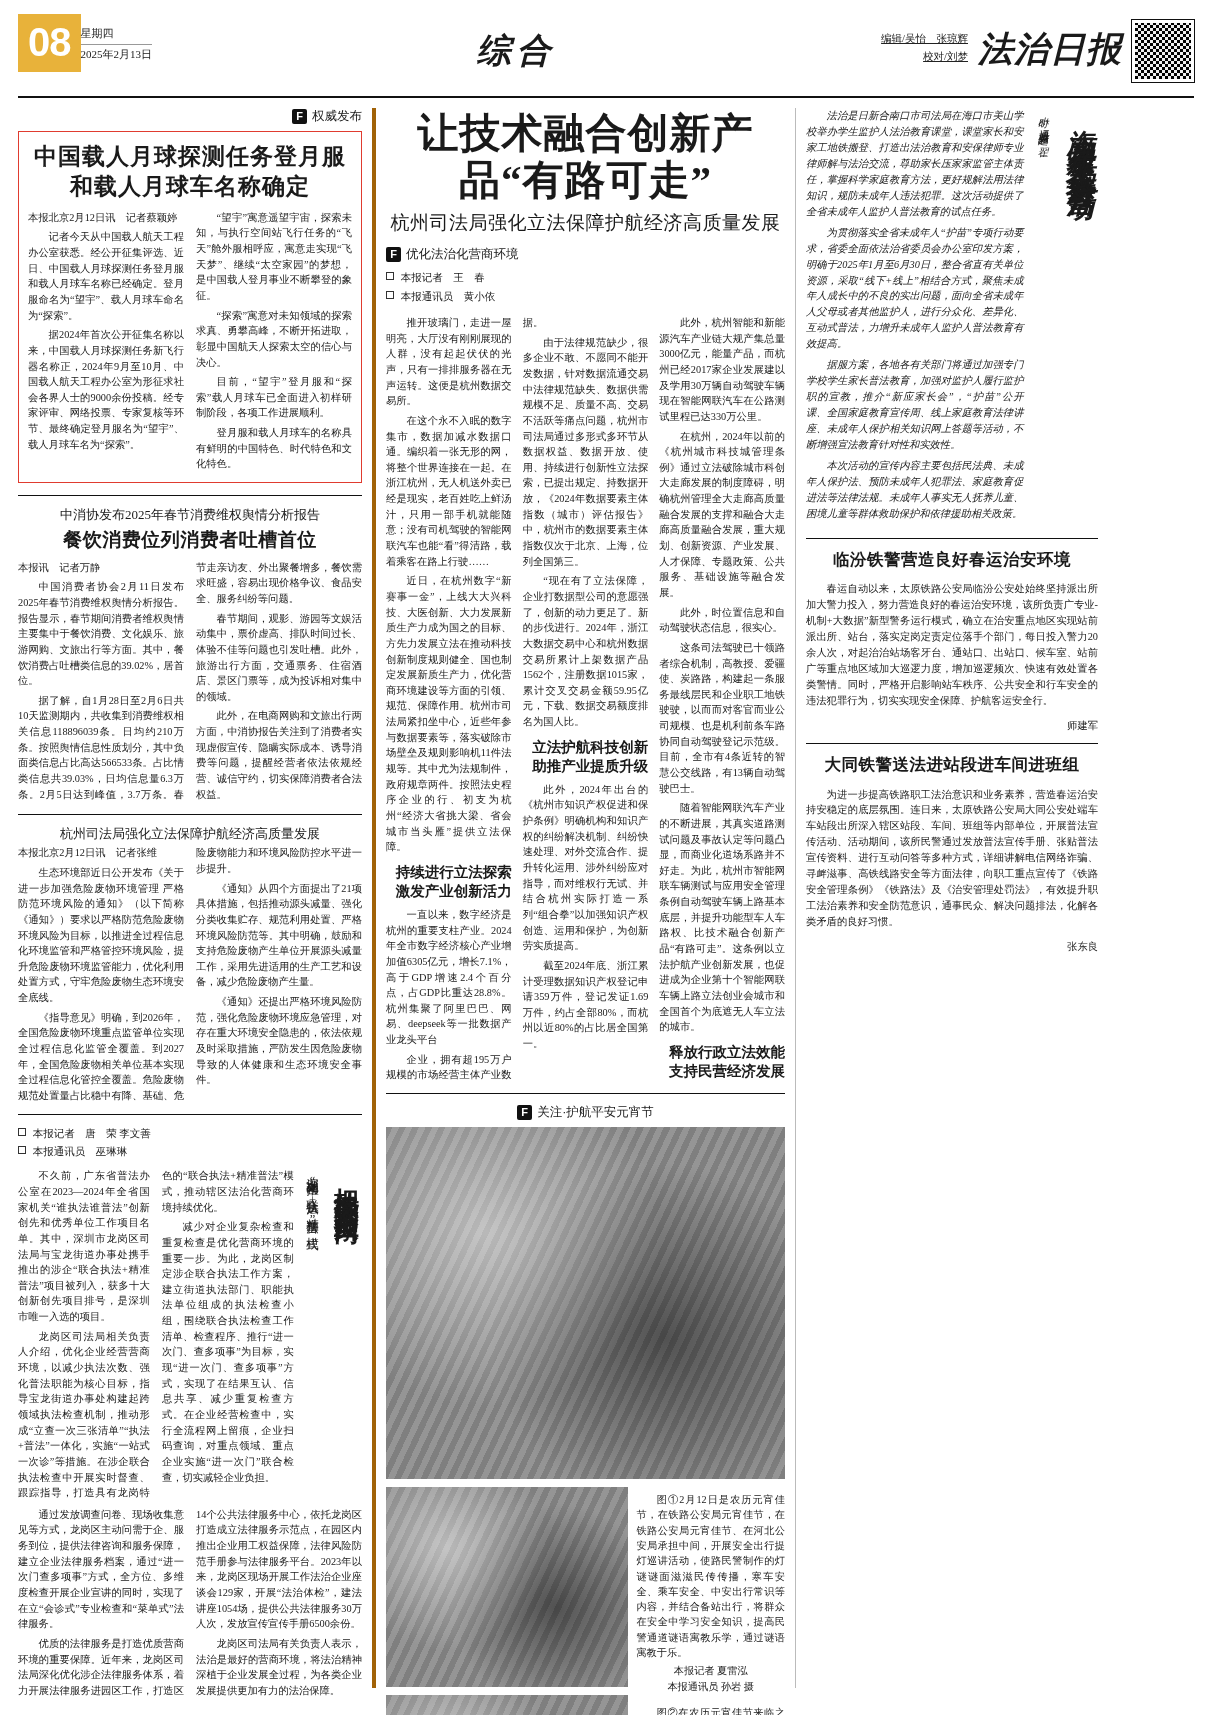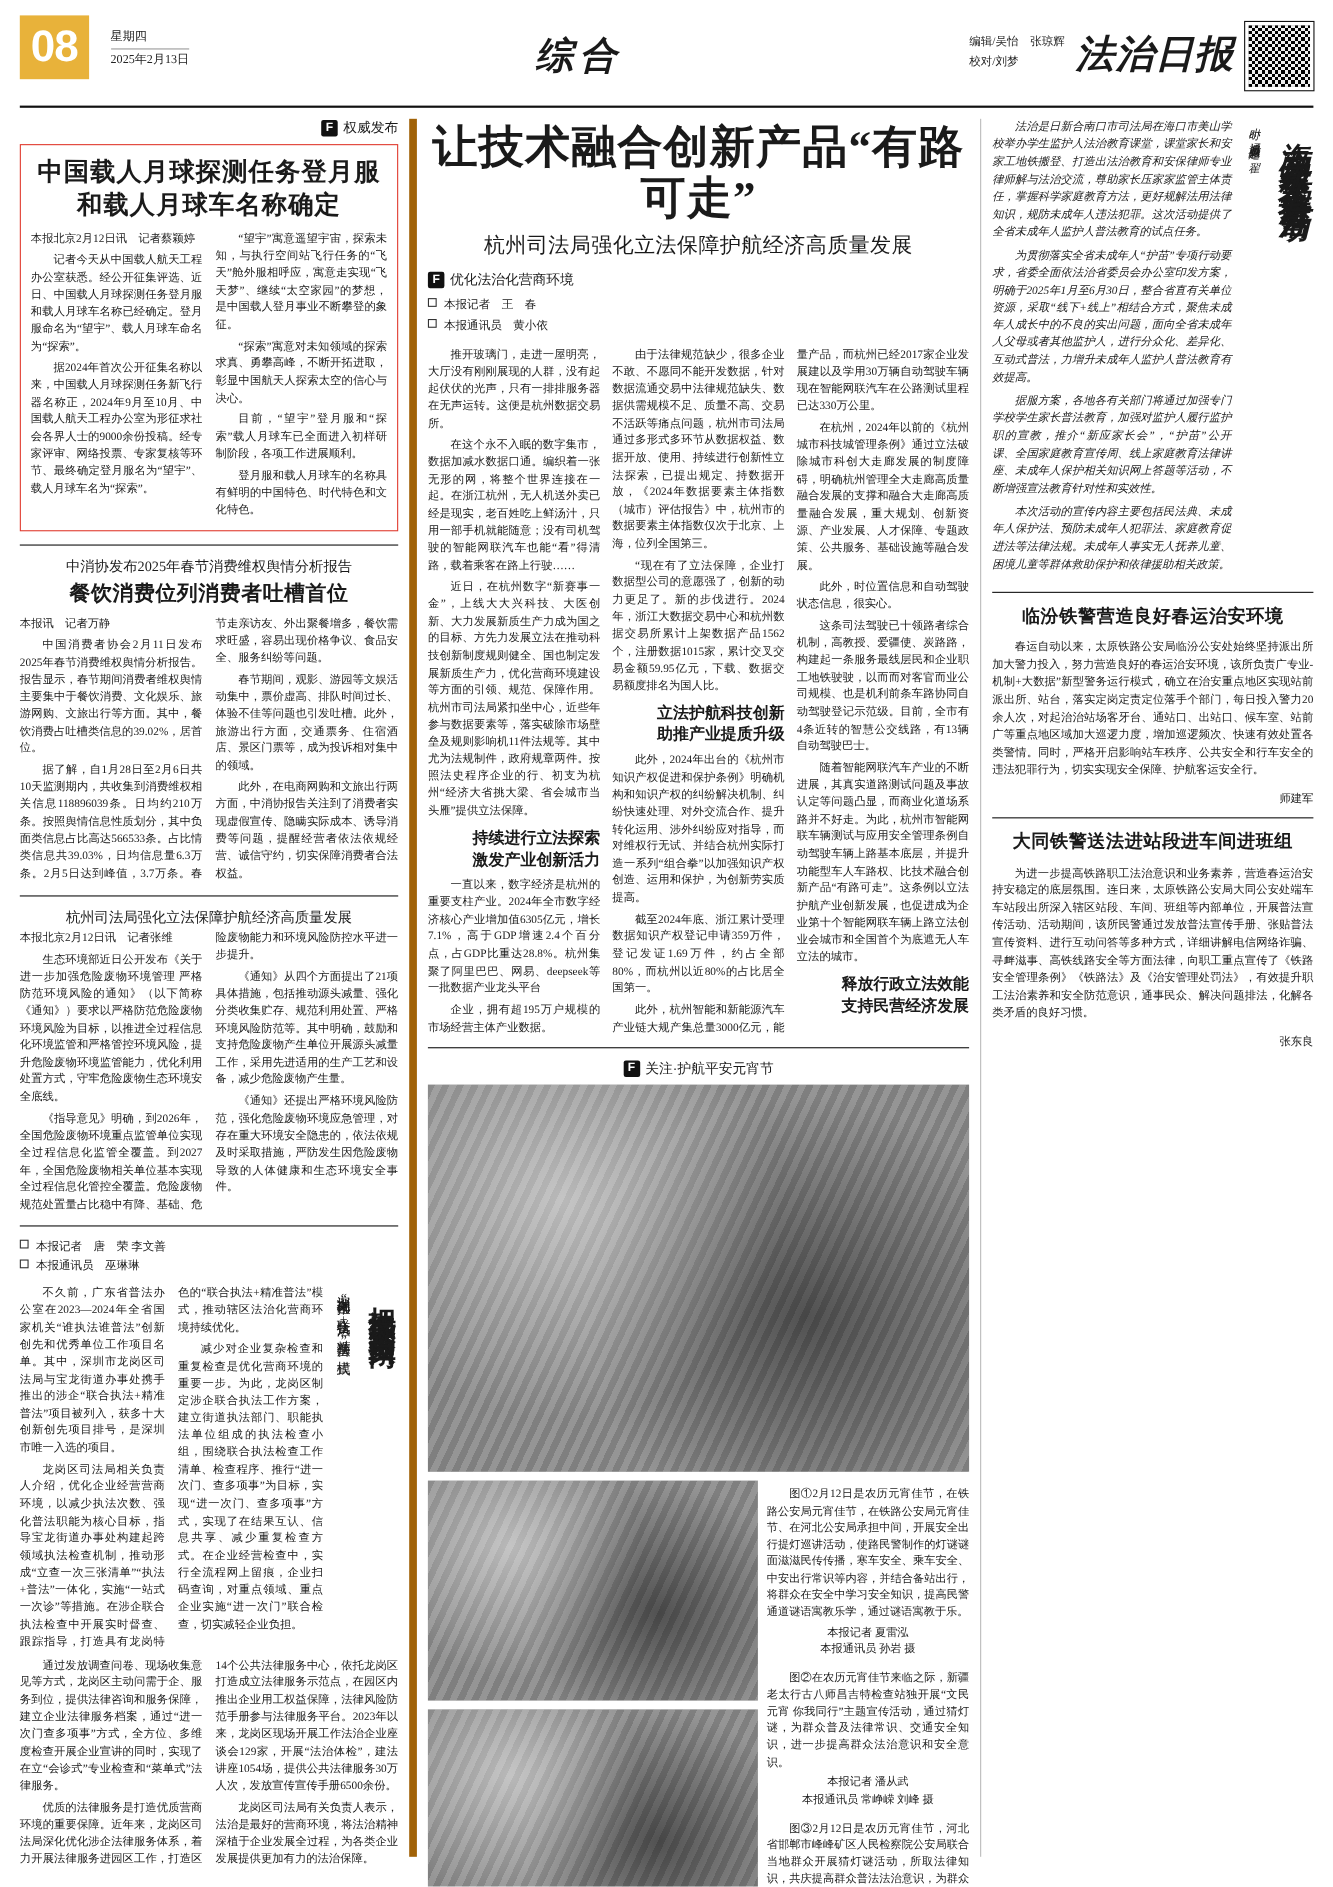--- a/index.html
+++ b/index.html
@@ -8,48 +8,48 @@
     width:1212px; height:1715px;
     font-family:"Liberation Serif", serif;
     color:#1a1a1a;
     position:relative;
     overflow:hidden;
   }
   .page { position:relative; width:1212px; height:1715px; padding:14px 18px 10px 18px; }
 
   
   .masthead { display:flex; align-items:flex-start; height:84px; border-bottom:2px solid #111; padding-bottom:4px; }
-  .pagenum-box { display:flex; align-items:flex-start; gap:20px; }
+  .pagenum-box { display:flex; align-items:flex-start; gap:0; }
   .pagenum {
     background:#e8b23a; color:#fff; font-family:"Liberation Sans", sans-serif;
     font-weight:bold; font-size:40px; line-height:1; padding:8px 10px 10px 10px;
     letter-spacing:-1px;
   }
   .dateblock { font-size:11px; line-height:1.45; padding-top:12px; color:#222; }
   .dateblock .wk { font-size:11px; }
   .dateblock .dt { font-size:11px; border-top:1px solid #999; padding-top:2px; margin-top:2px;}
   .mast-center { flex:1; text-align:center;font-style:italic; }
   .mast-center .section {
     font-family:"Liberation Sans", sans-serif; font-weight:bold;
     font-size:34px; letter-spacing:6px; margin-top:14px;
   }
   .mast-right { display:flex; align-items:flex-start; gap:10px; }
-  .credits { font-size:10.5px; line-height:1.7; text-align:left; padding-top:16px; color:#222; white-space:nowrap;}
+  .credits { font-size:10.5px; line-height:1.7; text-align:right; padding-top:16px; color:#222; white-space:nowrap;text-decoration:underline;}
   .logo { font-family:"Liberation Serif", serif; font-weight:bold; font-size:35px; letter-spacing:1px; padding-top:12px;
           font-style:italic; }
   .qr { width:62px; height:62px; margin-top:6px;
         background:
           repeating-linear-gradient(0deg,#111 0 3px,#fff 3px 6px),
           repeating-linear-gradient(90deg,#111 0 3px,#fff 3px 6px);
         background-blend-mode:difference; border:3px solid #fff; outline:1px solid #111;}
 
   
   .body-grid { display:flex; gap:10px; margin-top:10px; height:1580px; }
   .col-left { width:344px; }
-  .col-mid { width:520px; border-left:7px solid #a16207; border-right:1px solid #bbb; padding:0 10px; }
+  .col-mid { width:424px; border-left:4px solid #a16207; border-right:1px solid #bbb; padding:0 10px; }
   .col-right { width:292px; }
 
   
   .tag { display:flex; align-items:center; justify-content:flex-end; gap:5px; font-size:12px; margin-bottom:6px; }
   .tag.center { justify-content:center; }
   .tag-badge { width:15px; height:15px; background:#111; color:#fff; font-family:"Liberation Sans",sans-serif;
                font-size:11px; line-height:15px; text-align:center; border-radius:2px; font-weight:bold;}
   .tag-txt { font-family:"Liberation Sans", sans-serif; font-size:12.5px; }
 
   .boxed { border:1.5px solid #e03b2f; padding:8px 9px 10px 9px; margin-bottom:12px; }

